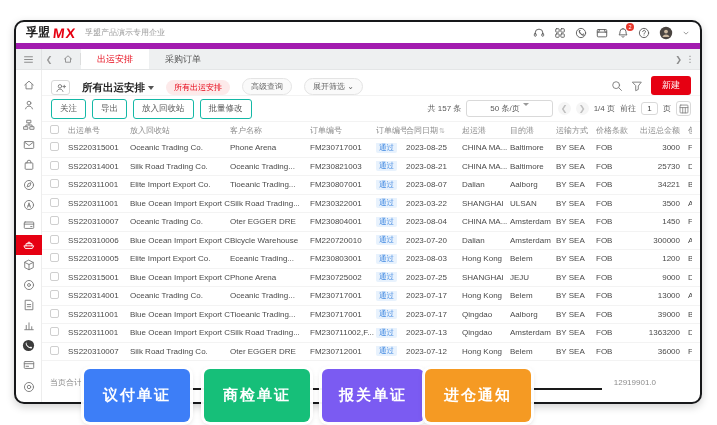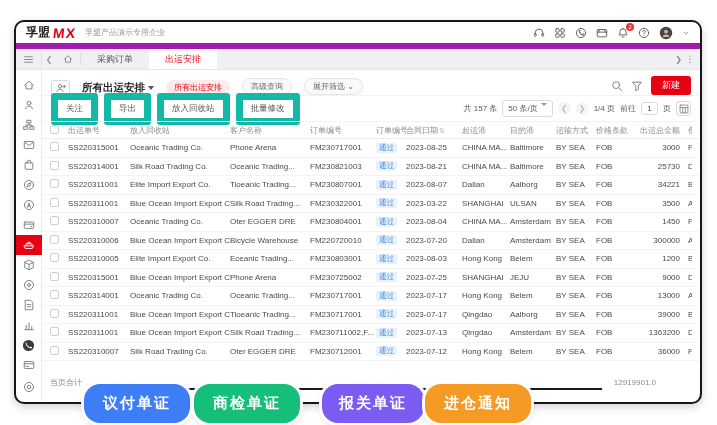--- a/index.html
+++ b/index.html
@@ -60,24 +60,24 @@
     border-top:4px solid #555; }
   .chip { font-size:8px; padding:2px 8px; border-radius:9px; white-space:nowrap; }
   .chip.red { color:#e60012; background:#fdeaea; }
   .chip.plain { color:#666; background:#fafafa; border:1px solid #e4e4e4; }
   .fr-right { margin-left:auto; display:flex; align-items:center; gap:8px; }
   .btn-new { background:#e60012; color:#fff; font-size:9px; padding:3px 11px; border-radius:3px; }
 
   
   .toolbarrow { height:26px; flex:0 0 26px; display:flex; align-items:center; gap:6px;
     padding:0 9px; border-top:1px solid #f3f3f3; }
-  .tool-btn { font-size:8.5px; color:#595959; border:7px solid #14b8a6; background:#fff;
+  .tool-btn { font-size:8.5px; color:#595959; border:1px solid #14b8a6; background:#fff;
     border-radius:3px; padding:3px 8px; white-space:nowrap; }
   .pager { margin-left:auto; display:flex; align-items:center; gap:5px; font-size:8px; color:#595959; }
-  .page-size { border:1px solid #d9d9d9; border-radius:3px; padding:2px 5px; display:flex; align-items:flex-start; gap:3px; }
+  .page-size { border:1px solid #d9d9d9; border-radius:3px; padding:2px 23px; display:flex; align-items:flex-start; gap:3px; }
   .pg-caret { width:0; height:0; border-left:3px solid transparent; border-right:3px solid transparent; border-top:3.5px solid #999; }
   .pg-circ { width:13px; height:13px; border-radius:50%; background:#f5f5f5; color:#bfbfbf;
     display:flex; align-items:center; justify-content:center; font-size:8px; }
   .goto-input { width:17px; height:13px; border:1px solid #d9d9d9; border-radius:3px;
     font-size:8px; text-align:center; color:#444; }
   .cols-btn { width:15px; height:15px; border:1px solid #d9d9d9; border-radius:3px;
     display:flex; align-items:center; justify-content:center; }
 
   
   .thead { height:18px; flex:0 0 18px; display:flex; align-items:center; padding:0 8px;
@@ -91,25 +91,25 @@
   .c-amt{width:50px; text-align:right} .c-cre{flex:1 1 auto; padding-left:8px; width:auto}
   .checkbox { width:9px; height:9px; border:1px solid #cfcfcf; border-radius:2px; background:#fff; display:inline-block; }
   .status-badge { color:#3d86e0; background:#e8f2fd; border-radius:2px; padding:1px 3px; font-size:7.5px; }
   .sort-glyph { color:#b9b9b9; font-size:7px; margin-left:1px; }
   .tfoot { margin-top:auto; height:16px; flex:0 0 16px; display:flex; align-items:center;
     padding:0 8px; font-size:8px; color:#8c8c8c; margin-bottom:12px; }
   .tfoot .total { margin-left:auto; margin-right:36px; color:#8c8c8c; }
 
   
   .ov-line { position:absolute; left:134px; top:388px; width:468px; height:2px; background:#1a1a1a; z-index:5; }
-  .ov-btn { position:absolute; top:369px; height:39px; z-index:6; border-radius:16px;
+  .ov-btn { position:absolute; top:369px; height:53px; z-index:6; border-radius:6px;
     display:flex; align-items:center; justify-content:center; color:#fff; font-weight:bold;
     font-size:15px; letter-spacing:2px;
-    box-shadow:0 0 0 3px rgba(255,255,255,.95), 0 2px 6px rgba(0,0,0,.25);margin-top:15px; }
-  .ov-0{left:84px;width:106px} .ov-1{left:194px;width:106px} .ov-2{left:322px;width:102px}
+    box-shadow:0 0 0 3px rgba(255,255,255,.95), 0 2px 6px rgba(0,0,0,.25); }
+  .ov-0{left:84px;width:106px} .ov-1{left:204px;width:106px} .ov-2{left:322px;width:102px}
   .ov-3{left:425px;width:106px} .ov-4{left:548px;width:102px}
 </style>
 </head>
 <body>
 
 <div class="stage">
   <div class="window">
 
     <div class="titlebar">
       <span class="logo-cn">孚盟</span>
@@ -178,22 +178,22 @@
             <path d="M2 3.5h10M2 7h10M2 10.5h10"></path>
           </svg>
       </span>
       <span class="nav-chев">❮</span>
       <span class="tab-home">
         <svg class="ic" width="10" height="10" viewBox="0 0 14 14">
             <path d="M2 7 7 2.5 12 7M3.5 6.5v5h7v-5"></path>
           </svg>
       </span>
       <span class="tabdiv"></span>
+      <span class="tab active">出运安排</span>
       <span class="tab">采购订单</span>
-      <span class="tab active">出运安排</span>
       <span class="tabrow-right">
         <span style="font-size:8px;">❯</span>
         <span class="kebab">⋮</span>
       </span>
     </div>
 
     <div class="main">
 
       <div class="sidebar">
         <span class="sb-item">

